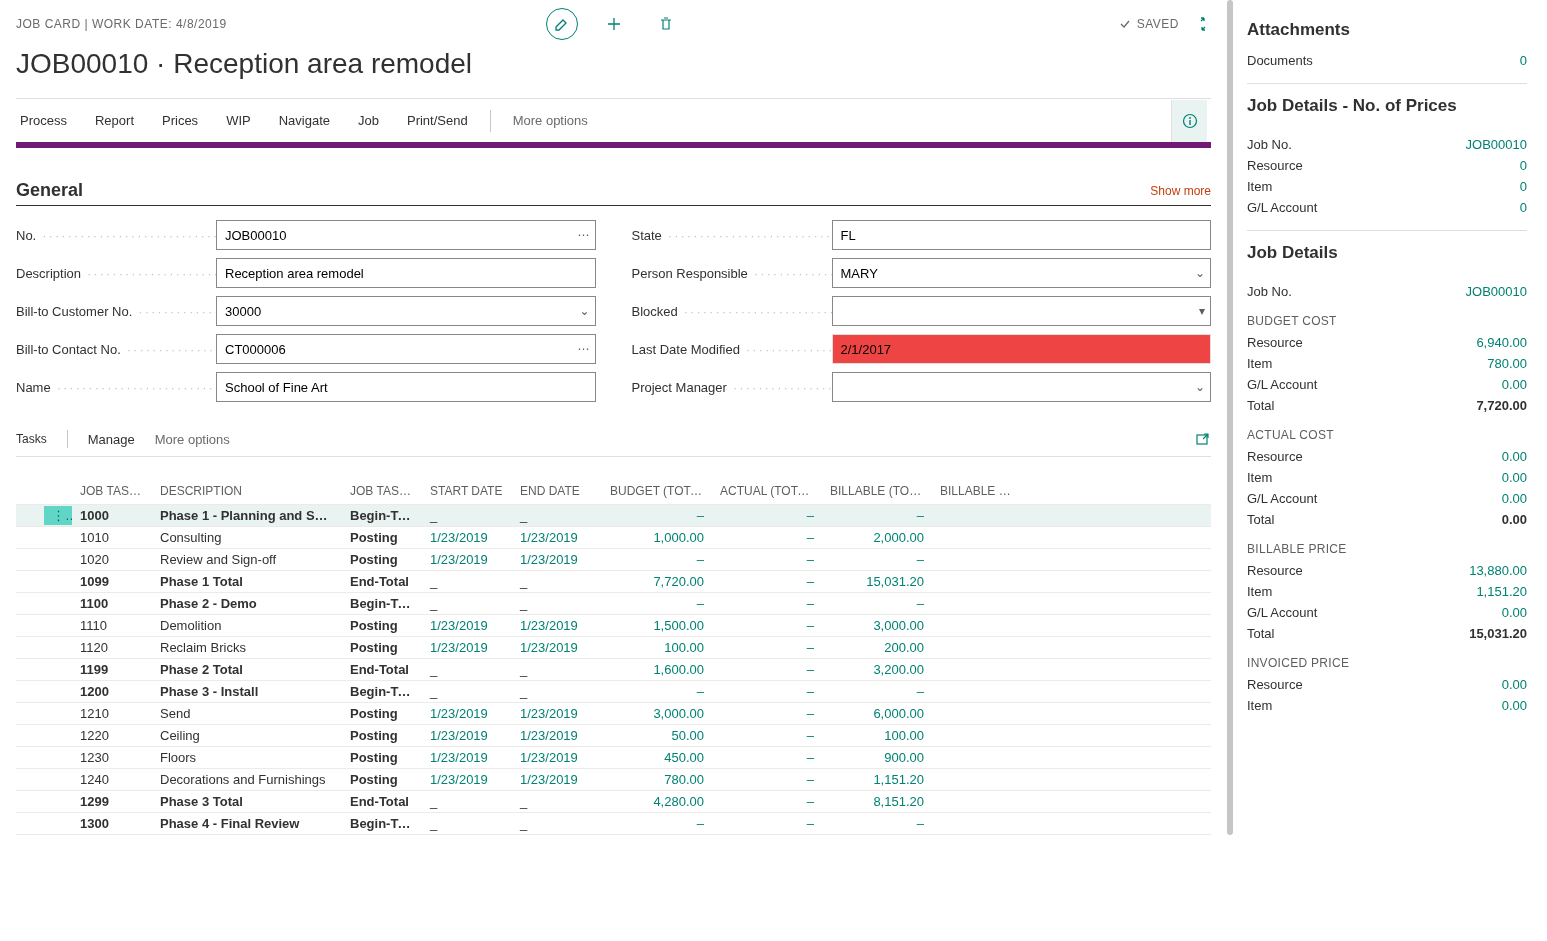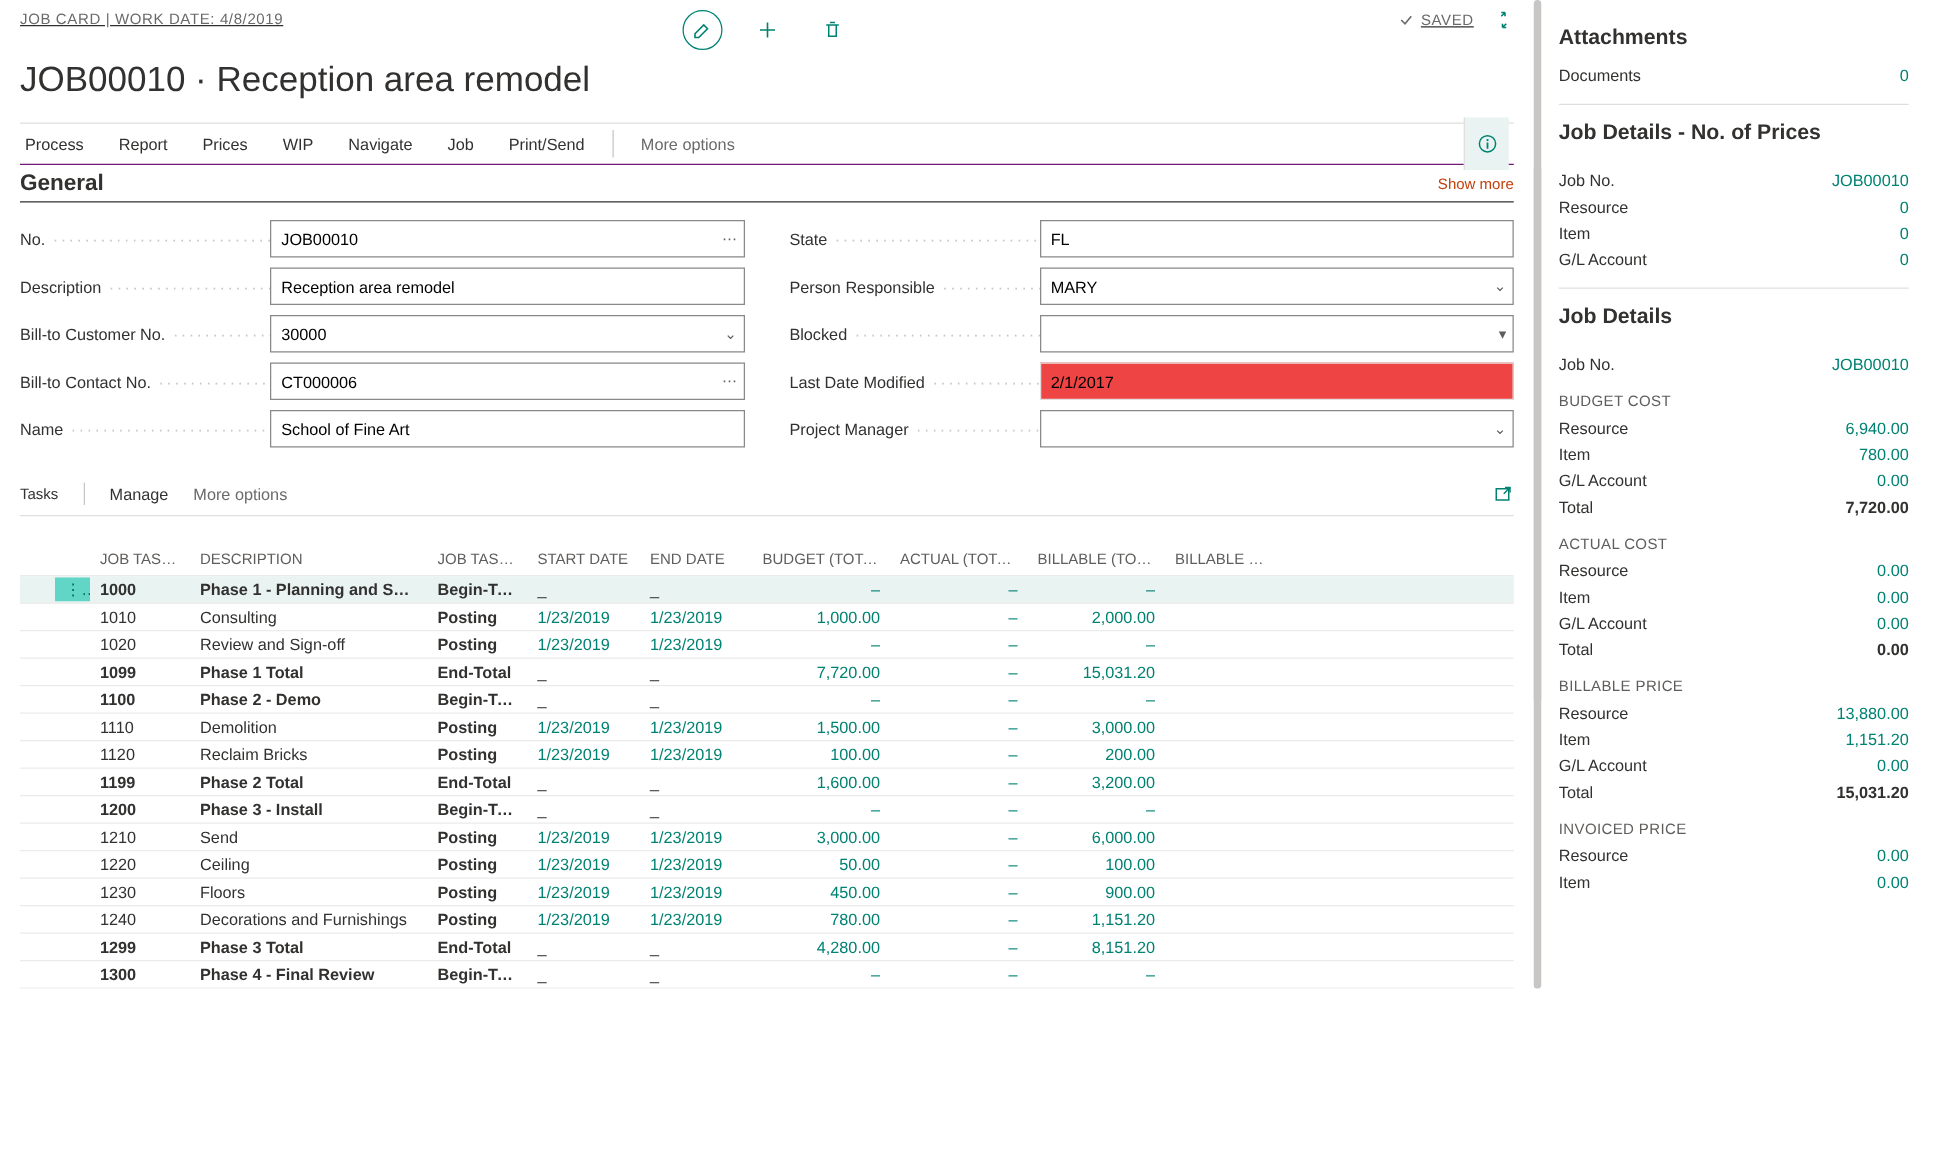--- a/index.html
+++ b/index.html
@@ -1,32 +1,32 @@
 <!DOCTYPE html>
 <html><head>
 <meta charset="utf-8">
 <style>
 * { box-sizing: border-box; margin: 0; padding: 0; }
 body { font-family: "Segoe UI", Arial, sans-serif; font-size: 13px; color: #323130; background: #fff; width: 1547px; }
 .page { display: flex; }
 .main { flex: 1; padding: 8px 16px 0 16px; position: relative; }
-.hdr-row { display: flex; align-items: flex-start; height: 32px; margin-bottom: 4px; text-decoration: underline; }
+.hdr-row { display: flex; align-items: center; height: 32px; margin-bottom: 4px; }
 .hdr-left { color: #6a6a6a; font-size: 12px; letter-spacing: .5px; }
 .hdr-center { position: absolute; left: 50%; transform: translateX(-50%); display: flex; gap: 20px; align-items: center; }
 .icon-btn { width: 32px; height: 32px; border-radius: 50%; display: flex; align-items: center; justify-content: center; color: #008272; cursor: pointer; }
 .icon-btn.circled { border: 1.5px solid #008272; }
 .hdr-right { margin-left: auto; display: flex; align-items: center; gap: 16px; color: #6a6a6a; }
 .saved { display: flex; align-items: center; gap: 6px; font-size: 12px; letter-spacing: .5px; }
 .title { font-size: 28px; font-weight: 300; color: #323130; margin: 8px 0 18px 0; }
-.cmdbar { display: flex; align-items: center; border-top: 1px solid #e1dfdd; border-bottom: 1px solid #701a75; height: 34px; gap: 28px; padding: 0 4px; }
+.cmdbar { display: flex; align-items: center; border-top: 1px solid #e1dfdd; border-bottom: 6px solid #701a75; height: 50px; gap: 28px; padding: 0 4px; }
 .cmdbar .cmd { color: #323130; cursor: pointer; }
 .cmdbar .sep { width: 1px; height: 22px; background: #c8c6c4; margin: 0 -6px; }
 .cmdbar .more { color: #6a6a6a; }
 .info-icon { margin-left: auto; width: 36px; height: 42px; background: #e8f3f2; display: flex; align-items: center; justify-content: center; color: #008272; border-left: 1px solid #e1dfdd; }
-.section-hd { display: flex; align-items: center; border-bottom: 1px solid #323130; margin-top: 4px; padding-bottom: 4px; justify-content: flex-end; }
+.section-hd { display: flex; align-items: center; border-bottom: 1px solid #323130; margin-top: 32px; padding-bottom: 4px; justify-content: flex-end; }
 .section-hd h2 { font-size: 18px; font-weight: 600; }
 .show-more { margin-left: auto; font-size: 12px; color: #c2410c; cursor: pointer; }
 .fields { display: flex; gap: 36px; margin-top: 14px; }
 .fcol { flex: 1; display: flex; flex-direction: column; gap: 8px; }
 .field { display: flex; align-items: center; }
 .flabel { width: 200px; color: #323130; position: relative; white-space: nowrap; overflow: hidden; }
 .flabel::after { content: "·····························································"; color: #c8c6c4; position: absolute; padding-left: 6px; letter-spacing: 2px; }
 .finput { flex: 1; position: relative; }
 .finput input, .finput .selbox { width: 100%; height: 30px; border: 1px solid #8a8886; padding: 0 8px; font-family: inherit; font-size: 13px; background: #fff; }
 .finput.readonly input { background: #ef4444; border-color: #e1dfdd; }

